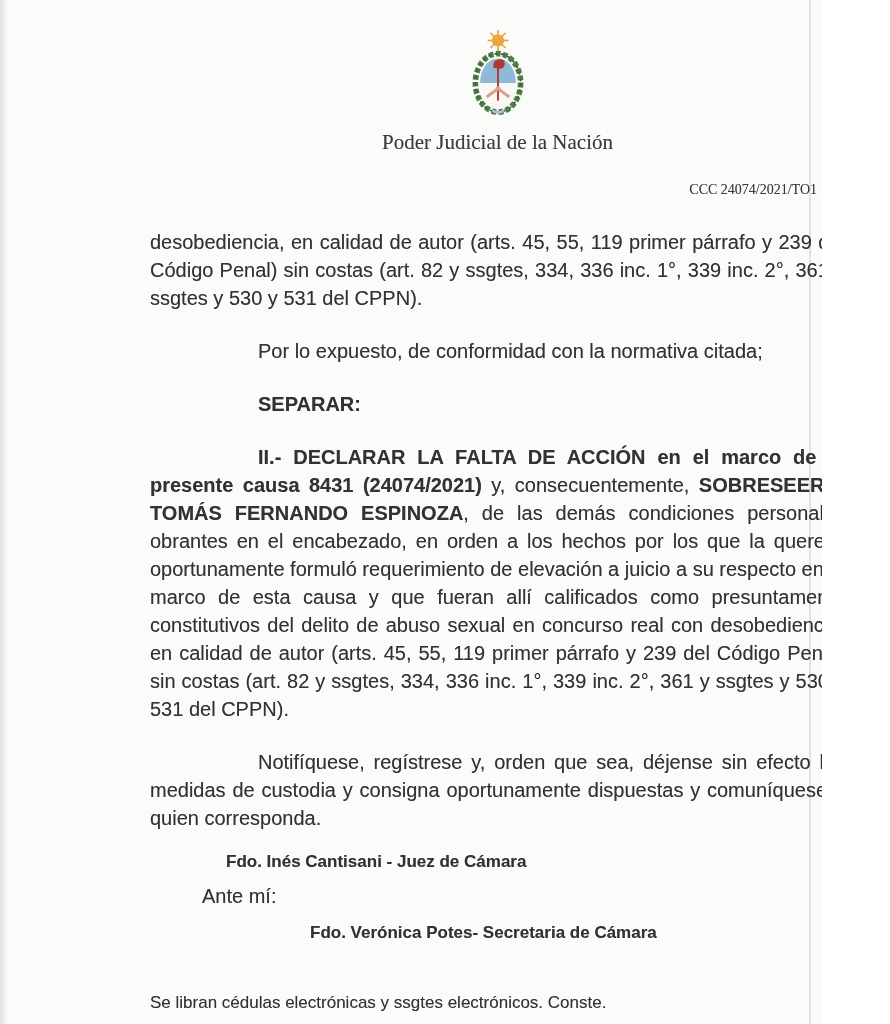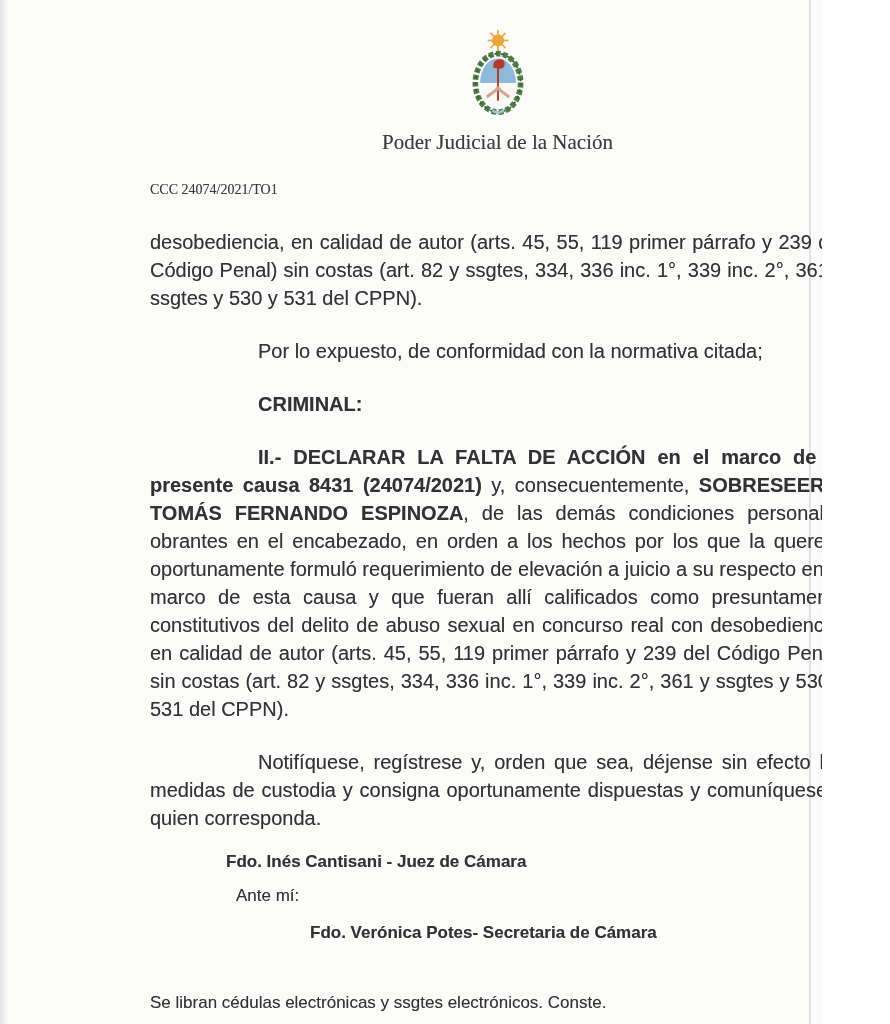--- a/index.html
+++ b/index.html
@@ -33,34 +33,34 @@
     font-family: "Liberation Serif", serif;
     font-size: 21px; text-align: center; margin-top: 12px; color: #3b3b3b;
   }
   .tribunal {
     font-family: "Liberation Serif", serif;
     font-size: 13.5px; text-align: center; margin-top: 17px;
     letter-spacing: 0.3px; color: #3f3f3f; white-space: nowrap;
   }
   .case-number {
     font-family: "Liberation Serif", serif;
-    font-size: 14px; padding-right: 28px;
+    font-size: 14px; text-align: right; padding-right: 28px;
     margin-top: 27px; color: #3a3a3a;
   }
   .doc-body {
     margin-top: 30px;
     font-size: 20px; line-height: 28px;
     text-align: justify;
   }
   .para { margin: 0; }
   .para.indent { text-indent: 108px; margin-top: 25px; }
   .b { font-weight: bold; }
   .sig { font-weight: bold; font-size: 17px; line-height: 28px; }
   .sig-judge { margin-top: 16px; margin-left: 76px; }
-  .ante-mi { margin-top: 6px; margin-left: 86px; font-size: 17px; line-height: 28px; }
+  .ante-mi { margin-top: 6px; margin-left: 52px; font-size: 20px; line-height: 28px; }
   .sig-sec { margin-top: 9px; margin-left: 160px; }
   .closing-note { margin-top: 42px; font-size: 17px; line-height: 28px; }
   .sig-sec2 { margin-top: 27px; margin-left: 160px; }
 </style>
 </head>
 <body>
 
 <div class="page" style="--bg: #fbfbfa; --ink: #323232; --edge: #dcdcdc;">
   <div class="edge-left"></div>
   <div class="edge-right"></div>
@@ -96,21 +96,21 @@
     </div>
 
     <div class="org-title">Poder Judicial de la Nación</div>
 
 
     <div class="case-number">CCC 24074/2021/TO1</div>
 
     <main class="doc-body" id="doc-body">
         <p class="para"><span>desobediencia, en calidad de autor (arts. 45, 55, 119 primer párrafo y 239 del Código Penal) sin costas (art. 82 y ssgtes, 334, 336 inc. 1°, 339 inc. 2°, 361 y ssgtes y 530 y 531 del CPPN).</span></p>
         <p class="para indent"><span>Por lo expuesto, de conformidad con la normativa citada;</span></p>
-        <p class="para indent"><span class="b">CRIMINAL:</span></p>
+        <p class="para indent"><span class="b">SEPARAR:</span></p>
         <p class="para indent"><span class="b">II.- DECLARAR LA FALTA DE ACCIÓN en el marco de la presente causa 8431 (24074/2021)</span><span> y, consecuentemente, </span><span class="b">SOBRESEER a TOMÁS FERNANDO ESPINOZA</span><span>, de las demás condiciones personales obrantes en el encabezado, en orden a los hechos por los que la querella oportunamente formuló requerimiento de elevación a juicio a su respecto en el marco de esta causa y que fueran allí calificados como presuntamente constitutivos del delito de abuso sexual en concurso real con desobediencia, en calidad de autor (arts. 45, 55, 119 primer párrafo y 239 del Código Penal) sin costas (art. 82 y ssgtes, 334, 336 inc. 1°, 339 inc. 2°, 361 y ssgtes y 530 y 531 del CPPN).</span></p>
         <p class="para indent"><span>Notifíquese, regístrese y, orden que sea, déjense sin efecto las medidas de custodia y consigna oportunamente dispuestas y comuníquese a quien corresponda.</span></p>
       </main>
 
     <div class="sig sig-judge">Fdo. Inés Cantisani - Juez de Cámara</div>
 
     <div class="ante-mi">Ante mí:</div>
 
     <div class="sig sig-sec">Fdo. Verónica Potes- Secretaria de Cámara</div>
 

